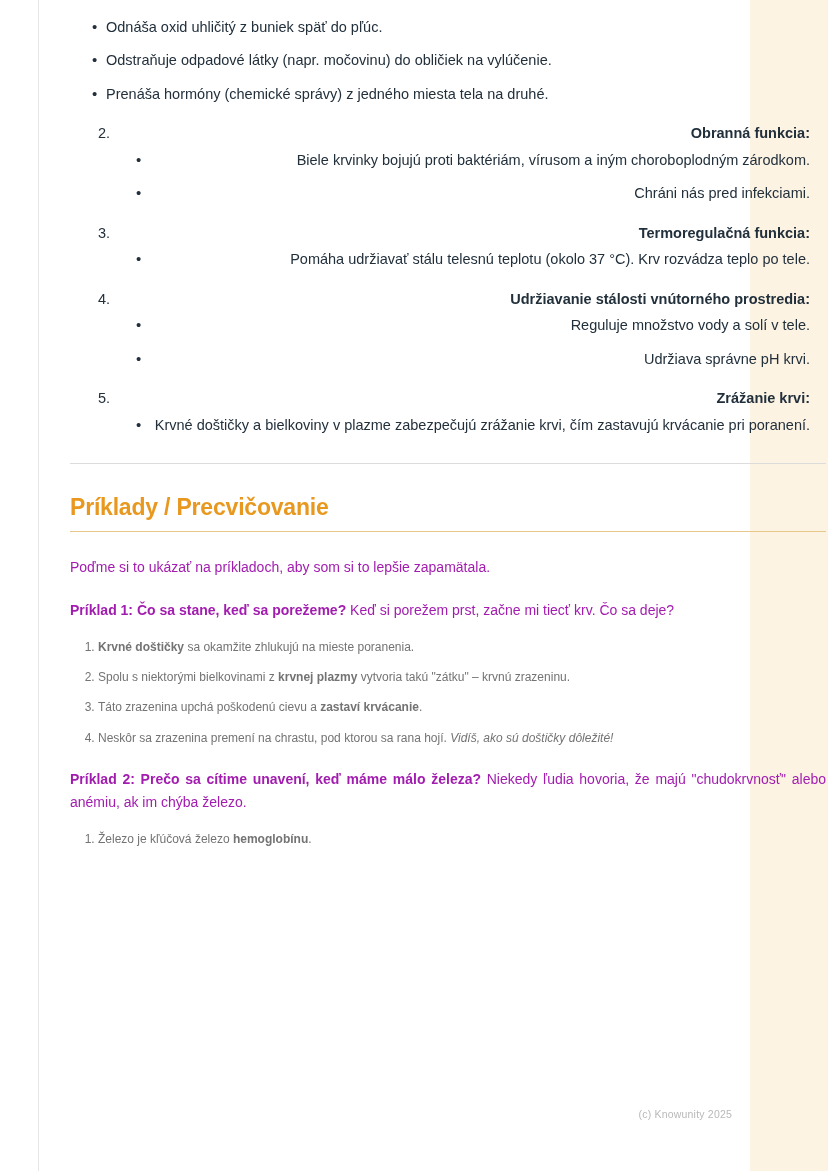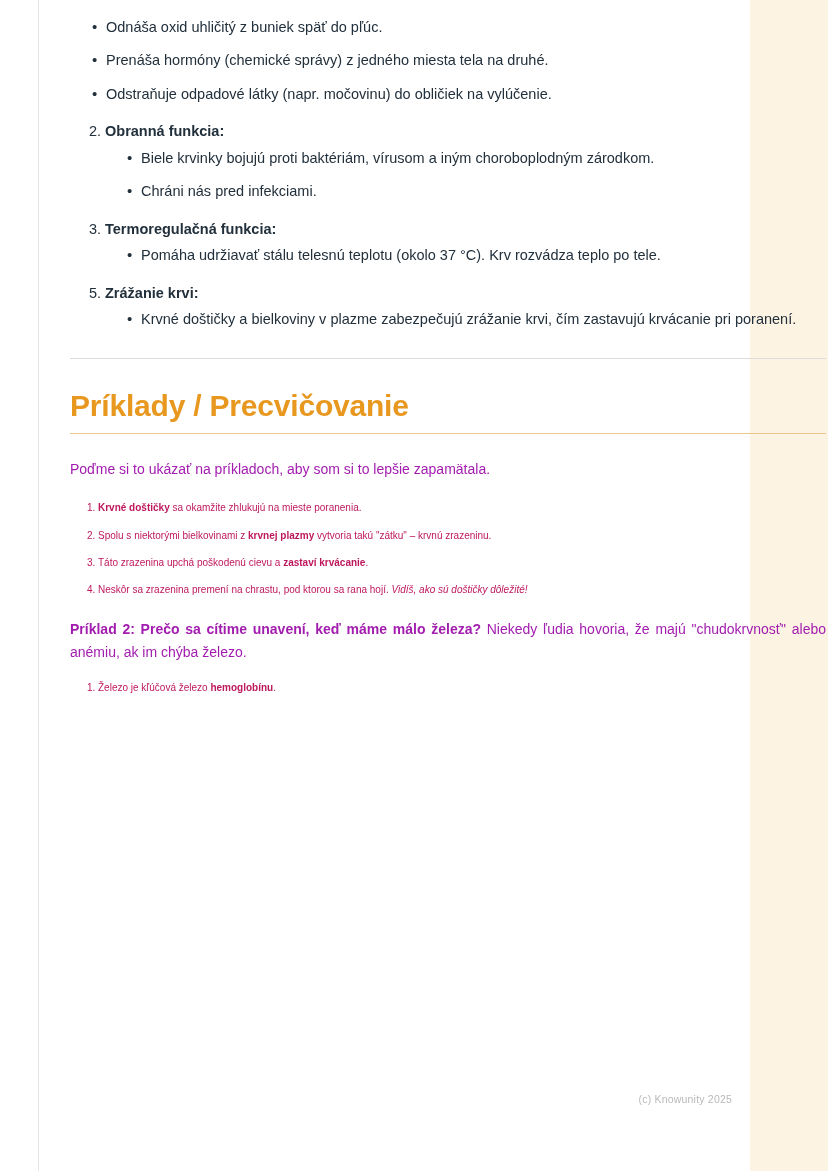--- a/index.html
+++ b/index.html
@@ -53,23 +53,24 @@
     position: absolute;
     left: 38px;
     top: 0;
     width: 820px;
     height: 1171px;
     padding: 16px 32px 0 32px;
     box-sizing: border-box;
   }
 
   ol.numlist {
-    margin: 7px;
+    margin: 16px;
     padding-left: 28px;
     list-style: decimal;
+    text-align: right;
   }
   ol.numlist > li {
     font-size: 14.5px;
     line-height: 1.55;
     color: #22303c;
     margin-bottom: 2px;
   }
   ol.numlist > li::marker {
     color: #22303c;
   }
@@ -99,21 +100,21 @@
   }
   ul.bullets.first {
     margin-top: 0;
   }
   .divider {
     border: 0;
     border-top: 1px solid #dcdcdc;
     margin: 26px 0 30px 0;
   }
   h2.section-title {
-    font-size: 30px;
+    font-size: 23px;
     font-weight: bold;
     color: #e8981f;
     margin: 0 0 10px 0;
     letter-spacing: -0.2px;
   }
   .title-rule {
     border: 0;
     border-top: 1.5px solid #e8c78a;
     margin: 0 0 24px 0;
   }
@@ -127,49 +128,49 @@
   p.body.tight {
     margin-bottom: 16px;
   }
   .b { font-weight: bold; }
   .i { font-style: italic; }
   ol.subnum {
     margin: 0 0 20px 0;
     padding-left: 28px;
   }
   ol.subnum > li {
-    font-size: 10px;
+    font-size: 12px;
     line-height: 1.62;
-    color: #be185d;
+    color: #737373;
     margin-bottom: 11px;
   }
   .footer-credit {
     position: absolute;
     right: 96px;
-    bottom: 66px;
+    bottom: 51px;
     font-size: 10.5px;
     color: #b9b9b9;
     letter-spacing: 0.2px;
   }
 </style>
 </head>
 <body>
 
 <div class="page">
 
   <div class="left-strip"></div>
   <div class="right-band"></div>
   <div class="right-band-inner"></div>
 
   <div class="content">
 
     <ul class="bullets first">
       <li>Odnáša oxid uhličitý z buniek späť do pľúc.</li>
+      <li>Odstraňuje odpadové látky (napr. močovinu) do obličiek na vylúčenie.</li>
       <li>Prenáša hormóny (chemické správy) z jedného miesta tela na druhé.</li>
-      <li>Odstraňuje odpadové látky (napr. močovinu) do obličiek na vylúčenie.</li>
     </ul>
 
     <ol class="numlist" start="2">
       <li>
         <span class="li-head">Obranná funkcia:</span>
         <ul class="bullets">
           <li>Biele krvinky bojujú proti baktériám, vírusom a iným choroboplodným zárodkom.</li>
           <li>Chráni nás pred infekciami.</li>
         </ul>
       </li>
@@ -177,37 +178,49 @@
 
     <ol class="numlist" start="3">
       <li>
         <span class="li-head">Termoregulačná funkcia:</span>
         <ul class="bullets">
           <li>Pomáha udržiavať stálu telesnú teplotu (okolo 37 °C). Krv rozvádza teplo po tele.</li>
         </ul>
       </li>
     </ol>
 
+    <ol class="numlist" start="4">
+      <li>
+        <span class="li-head">Udržiavanie stálosti vnútorného prostredia:</span>
+        <ul class="bullets">
+          <li>Reguluje množstvo vody a solí v tele.</li>
+          <li>Udržiava správne pH krvi.</li>
+        </ul>
+      </li>
+    </ol>
 
     <ol class="numlist" start="5">
       <li>
         <span class="li-head">Zrážanie krvi:</span>
         <ul class="bullets">
           <li>Krvné doštičky a bielkoviny v plazme zabezpečujú zrážanie krvi, čím zastavujú krvácanie pri poranení.</li>
         </ul>
       </li>
     </ol>
 
     <hr class="divider">
 
     <h2 class="section-title">Príklady / Precvičovanie</h2>
     <hr class="title-rule">
 
     <p class="body">Poďme si to ukázať na príkladoch, aby som si to lepšie zapamätala.</p>
 
+    <p class="body tight">
+      <span class="b">Príklad 1: Čo sa stane, keď sa porežeme?</span><span> Keď si porežem prst, začne mi tiecť krv. Čo sa deje?</span>
+    </p>
 
     <ol class="subnum">
       <li>
         <span class="b">Krvné doštičky</span><span> sa okamžite zhlukujú na mieste poranenia.</span>
       </li>
       <li>
         <span>Spolu s niektorými bielkovinami z </span><span class="b">krvnej plazmy</span><span> vytvoria takú "zátku" – krvnú zrazeninu.</span>
       </li>
       <li>
         <span>Táto zrazenina upchá poškodenú cievu a </span><span class="b">zastaví krvácanie</span><span>.</span>

